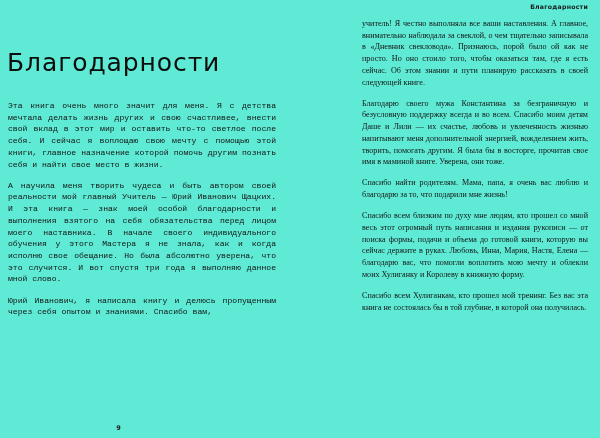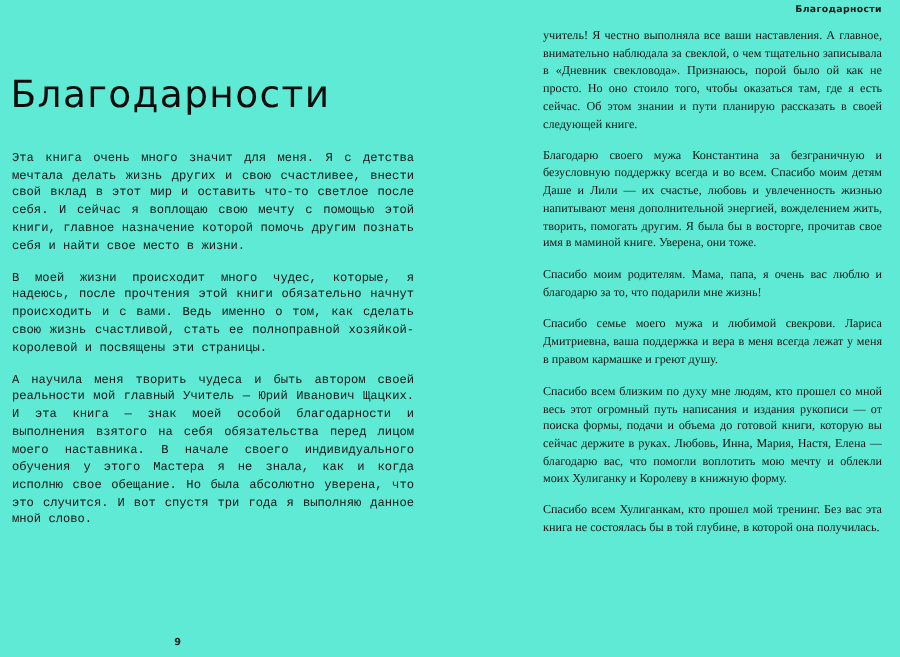--- a/index.html
+++ b/index.html
@@ -113,34 +113,33 @@
 <div class="spread">
 
   <div class="gutter"></div>
 
   <div class="page page-left">
 
     <h1 class="chapter-title">Благодарности</h1>
 
     <div class="column column-left">
       <p>Эта книга очень много значит для меня. Я с детства мечтала делать жизнь других и свою счастливее, внести свой вклад в этот мир и оставить что-то светлое после себя. И сейчас я воплощаю свою мечту с помощью этой книги, главное назначение которой помочь другим познать себя и найти свое место в жизни.</p>
-      <p>В моей жизни происходит много чудес, которые, я надеюсь, после прочтения этой книги обязательно начнут происходить и с вами. Ведь именно о том, как сделать свою жизнь счастливой, стать ее полноправной хозяйкой-королевой  и посвящены эти страницы.</p>
       <p>А научила меня творить чудеса и быть автором своей реальности мой главный Учитель — Юрий Иванович Щацких. И эта книга — знак моей особой благодарности и выполнения взятого на себя обязательства перед лицом моего наставника. В начале своего индивидуального обучения у этого Мастера я не знала, как и когда исполню свое обещание. Но была абсолютно уверена, что это случится. И вот спустя три года я выполняю данное мной слово.</p>
+      <p>Юрий Иванович, я написала книгу и делюсь пропущенным через себя опытом и знаниями. Спасибо вам,</p>
     </div>
 
     <div class="folio">9</div>
   </div>
 
   <div class="page page-right">
 
     <div class="running-header">Благодарности</div>
 
     <div class="column column-right">
       <p>учитель! Я честно выполняла все ваши наставления. А главное, внимательно наблюдала за свеклой, о чем тщательно записывала в «Дневник свекловода». Признаюсь, порой было ой как не просто. Но оно стоило того, чтобы оказаться там, где я есть сейчас. Об этом знании и пути планирую рассказать в своей следующей книге.</p>
       <p>Благодарю своего мужа Константина за безграничную и безусловную поддержку всегда и во всем. Спасибо моим детям Даше и Лили — их счастье, любовь и увлеченность жизнью напитывают меня дополнительной энергией, вожделением жить, творить, помогать другим. Я была бы в восторге, прочитав свое имя в маминой книге. Уверена, они тоже.</p>
-      <p>Спасибо моим родителям. Мама, папа, я очень вас люблю и благодарю за то, что подарили мне жизнь!</p>
-      <p>Спасибо семье моего мужа и любимой свекрови. Лариса Дмитриевна, ваша поддержка и вера в меня всегда лежат у меня в правом кармашке и греют душу.</p>
+      <p>Спасибо найти родителям. Мама, папа, я очень вас люблю и благодарю за то, что подарили мне жизнь!</p>
       <p>Спасибо всем близким по духу мне людям, кто прошел со мной весь этот огромный путь написания и издания рукописи — от поиска формы, подачи и объема до готовой книги, которую вы сейчас держите в руках. Любовь, Инна, Мария, Настя, Елена — благодарю вас, что помогли воплотить мою мечту и облекли моих Хулиганку и Королеву в книжную форму.</p>
       <p>Спасибо всем Хулиганкам, кто прошел мой тренинг. Без вас эта книга не состоялась бы в той глубине, в которой она получилась.</p>
     </div>
   </div>
 
 </div>
 
 </body></html>

